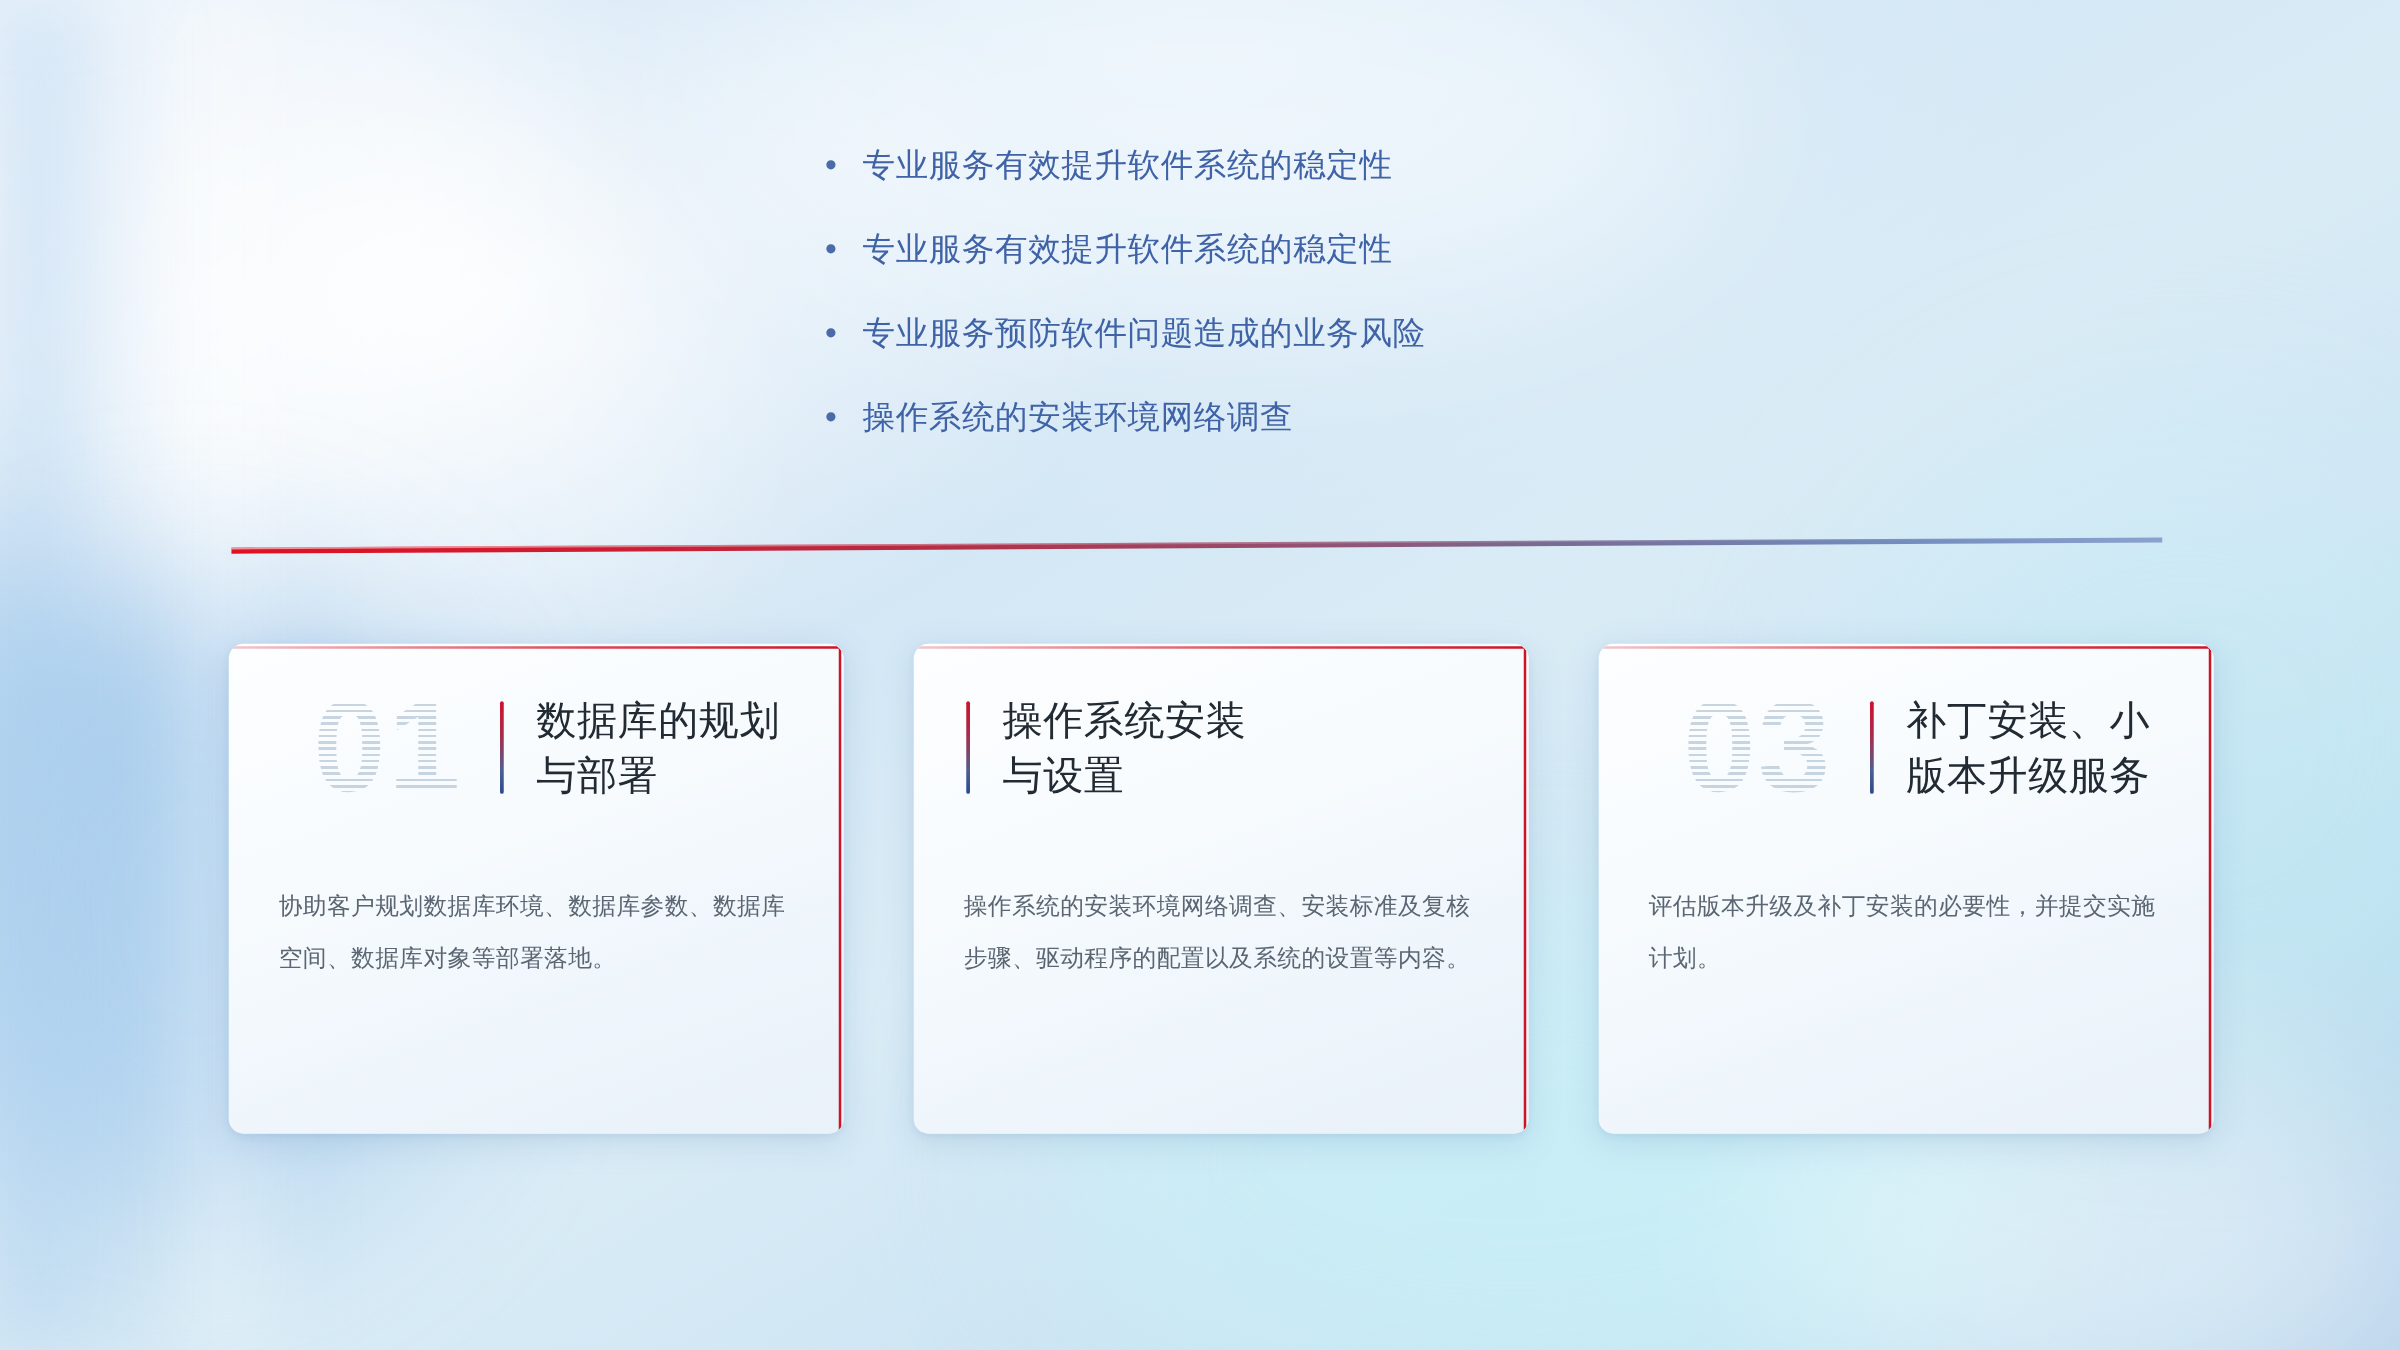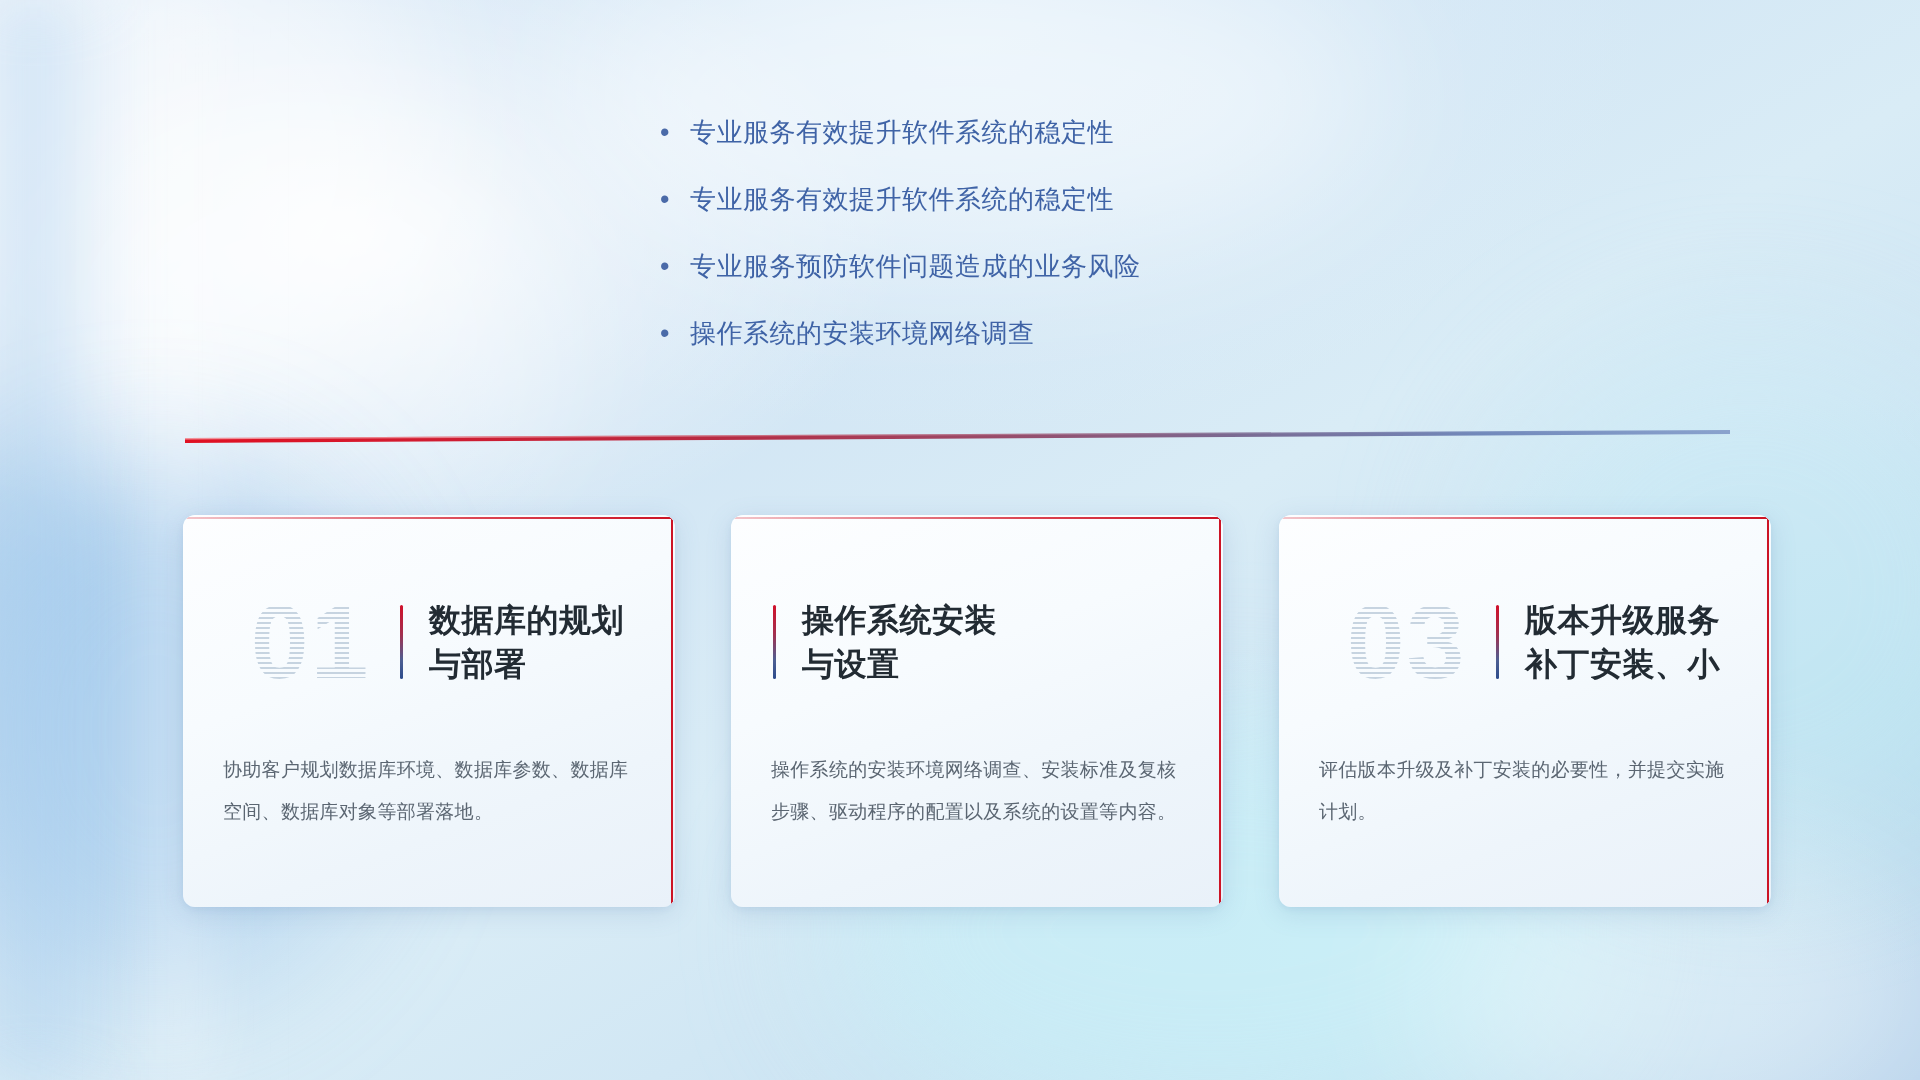--- a/index.html
+++ b/index.html
@@ -110,21 +110,21 @@
     border-radius: 12px;
     pointer-events: none;
     border-top: 2px solid transparent;
     border-right: 2px solid transparent;
     background:
       linear-gradient(90deg, rgba(214,36,52,0.25) 0%, rgba(214,36,52,0.85) 60%, rgba(204,20,38,1) 100%) top/100% 2px no-repeat,
       linear-gradient(180deg, rgba(204,20,38,1) 0%, rgba(204,20,38,1) 100%) right/2px 100% no-repeat;
   }
   .card-inner {
     position: absolute; inset: 0;
-    padding: 72px 40px 0 40px;
+    padding: 28px 40px 0 40px;
   }
 
   .card-head {
     display: flex;
     align-items: center;
     height: 110px;
   }
   .card-num {
     position: relative;
     width: 175px;
@@ -146,21 +146,21 @@
     width: 3px;
     flex: 0 0 3px;
     height: 74px;
     margin: 0 26px 0 2px;
     background: linear-gradient(180deg, #d1102a 0%, #a2304f 40%, #4d5f93 75%, #2c4b8c 100%);
     border-radius: 2px;
   }
   .card-title {
     font-size: 32px;
     line-height: 44px;
-    font-weight: 700;
+    font-weight: 400;
     color: #222b33;
     letter-spacing: 0.5px;
   }
   .card-body {
     margin-top: 52px;
     font-size: 19px;
     line-height: 42px;
     color: #5b6672;
     letter-spacing: 0.3px;
   }
@@ -251,22 +251,22 @@
       </div>
     </div>
 
     <div class="card">
       <div class="card-accent"></div>
       <div class="card-inner">
         <div class="card-head">
           <div class="card-num">03</div>
           <div class="card-sep"></div>
           <div class="card-title">
+            <div>补丁安装、小</div>
             <div>版本升级服务</div>
-            <div>补丁安装、小</div>
           </div>
         </div>
         <div class="card-body">评估版本升级及补丁安装的必要性，并提交实施计划。</div>
       </div>
     </div>
 
   </div>
 </div>
 
 </body></html>

